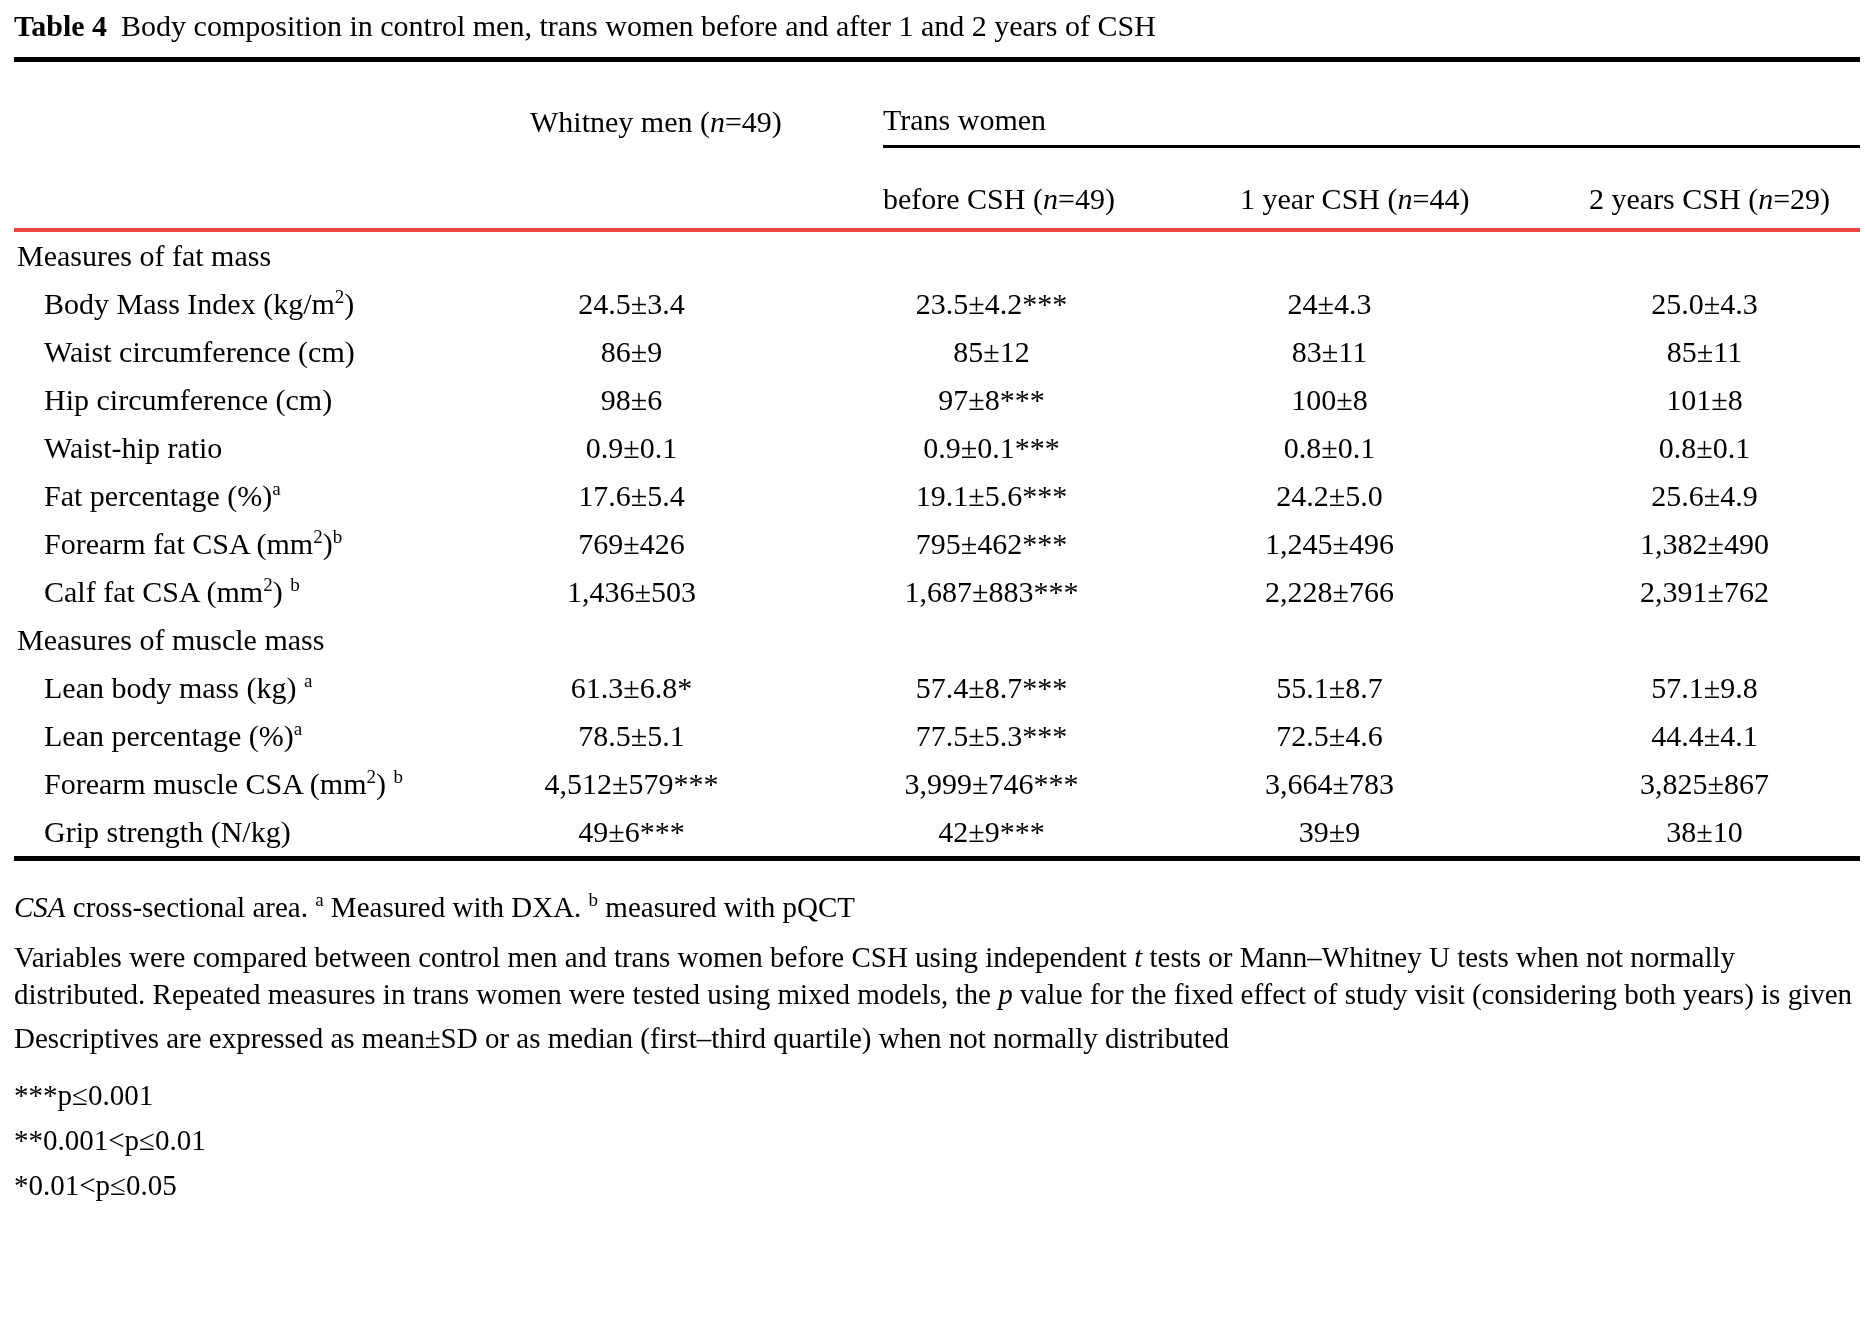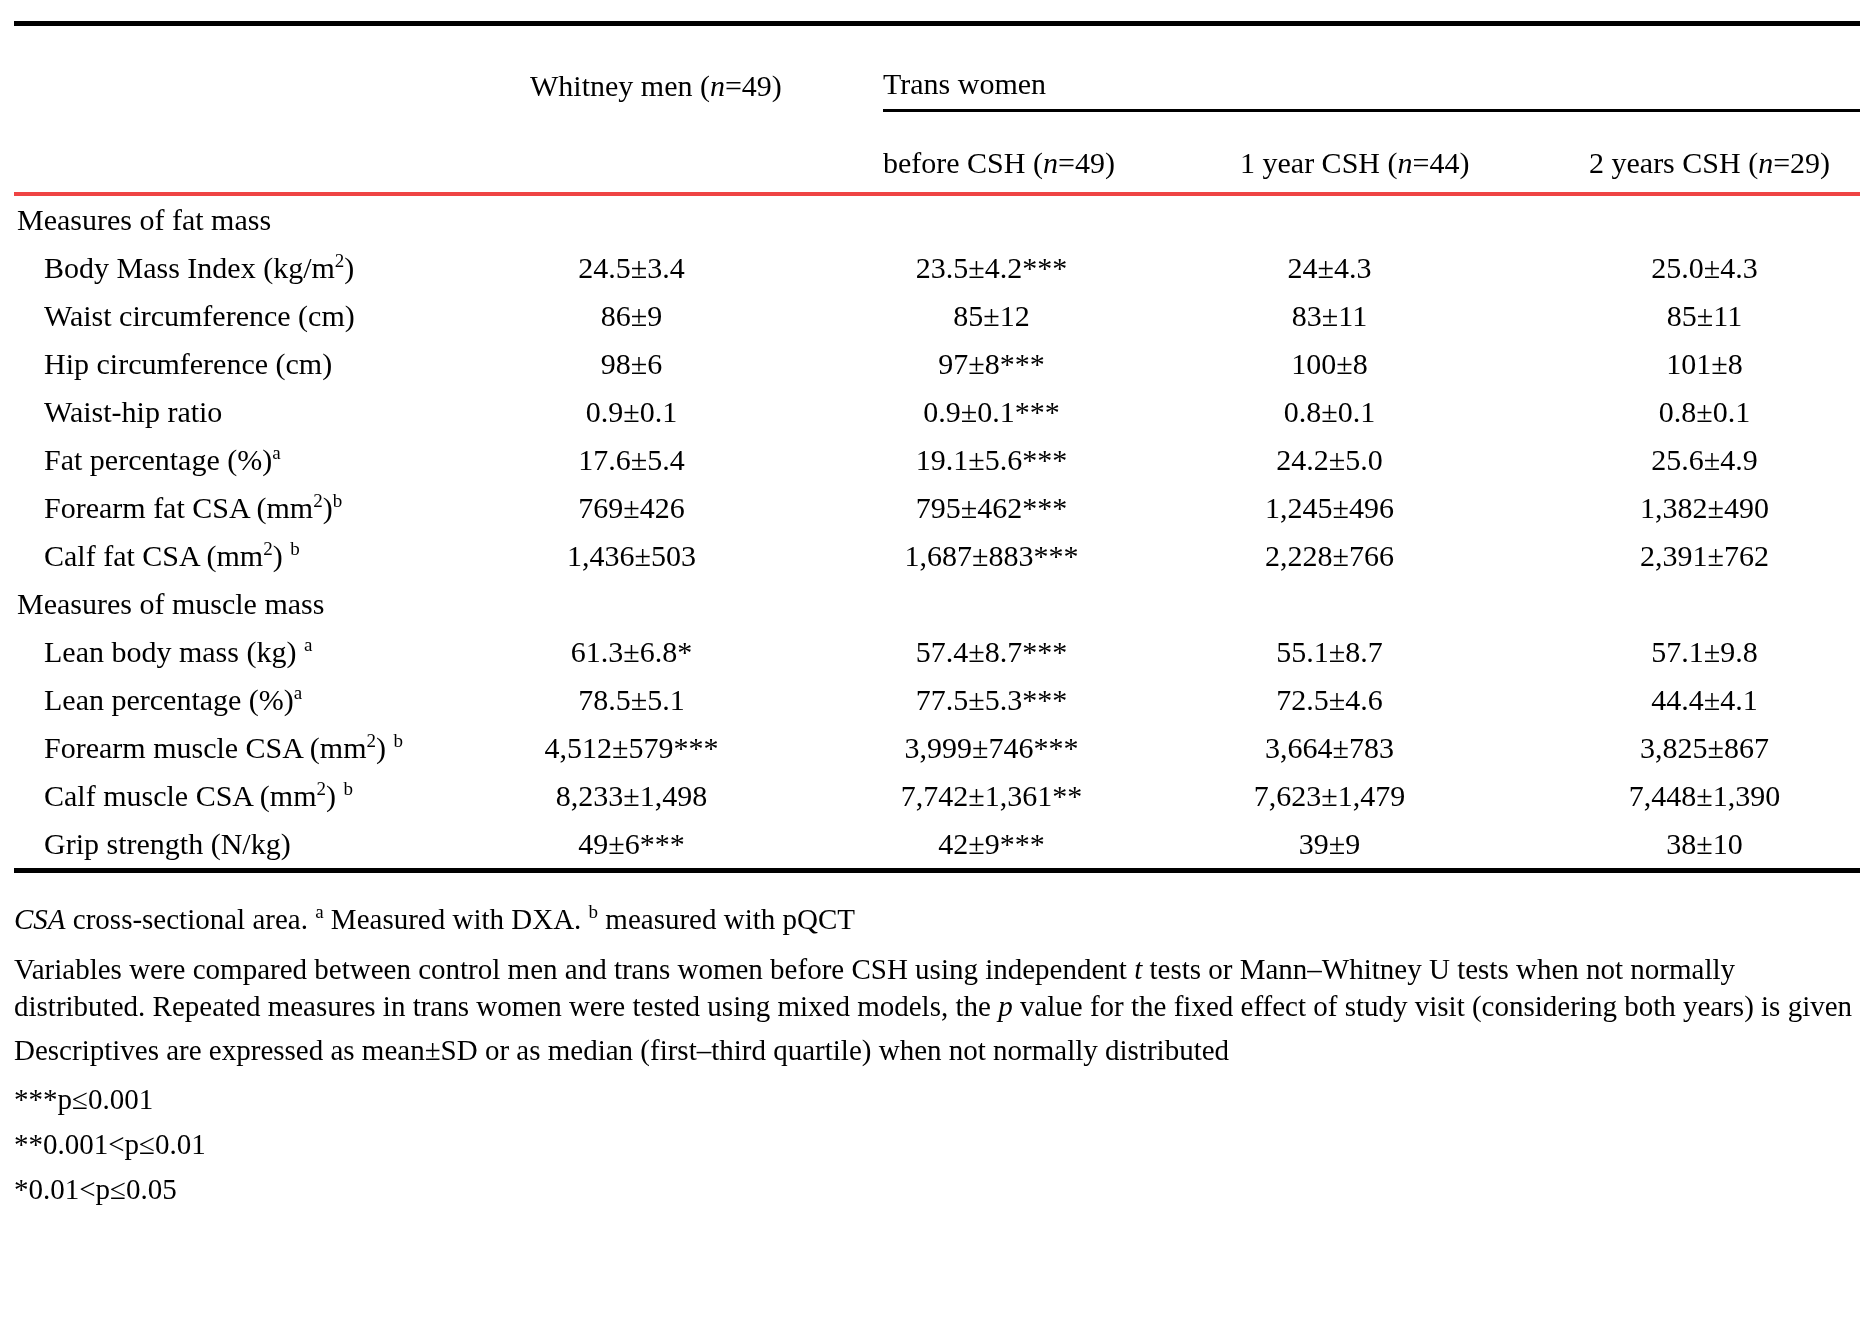--- a/index.html
+++ b/index.html
@@ -89,29 +89,32 @@
     width: 1846px;
     font-size: 29px;
   }
   .fn {
     margin: 0;
     line-height: 37px;
   }
   .fn.fn-abbr  { margin-top: 28px; }
   .fn.fn-desc  { margin-top: 7px; }
   .fn.fn-stats { margin-top: 13px; }
-  .fn.fn-sig1  { margin-top: 8px; line-height: 45px; }
+  .fn.fn-sig1  { margin-top: 16px; line-height: 45px; }
   .fn.fn-sig2  { line-height: 45px; }
   .fn.fn-sig3  { line-height: 45px; }
 </style>
 </head>
 <body>
 
 <div class="page">
 
+  <div class="title">
+    <span class="tnum">Table 4</span><span class="ttext">Body composition in control men, trans women before and after 1 and 2 years of CSH</span>
+  </div>
 
   <table class="main">
     <colgroup>
       <col class="c-label">
         <col class="c-ctrl">
         <col class="c-before">
         <col class="c-1yr">
         <col class="c-2yr">
     </colgroup>
     <thead>
@@ -199,27 +202,20 @@
           <td class="val col4">44.4±4.1</td>
         </tr>
         <tr>
           <td class="row-label"><span>Forearm muscle CSA (mm</span><sup>2</sup><span>) </span><sup>b</sup></td>
           <td class="val col1">4,512±579***</td>
           <td class="val col2">3,999±746***</td>
           <td class="val col3">3,664±783</td>
           <td class="val col4">3,825±867</td>
         </tr>
         <tr>
-          <td class="row-label"><span>Calf muscle CSA (mm</span><sup>2</sup><span>) </span><sup>b</sup></td>
-          <td class="val col1">8,233±1,498</td>
-          <td class="val col2">7,742±1,361**</td>
-          <td class="val col3">7,623±1,479</td>
-          <td class="val col4">7,448±1,390</td>
-        </tr>
-        <tr>
           <td class="row-label"><span>Grip strength (N/kg)</span></td>
           <td class="val col1">49±6***</td>
           <td class="val col2">42±9***</td>
           <td class="val col3">39±9</td>
           <td class="val col4">38±10</td>
         </tr>
       </tbody>
   </table>
 
   <div class="footnotes">

